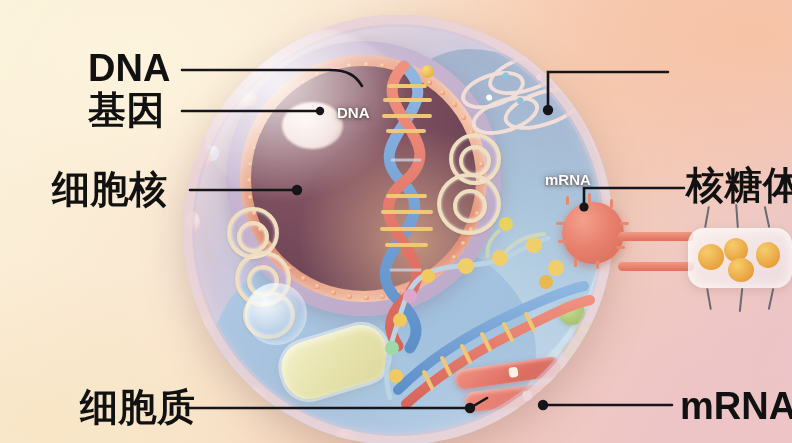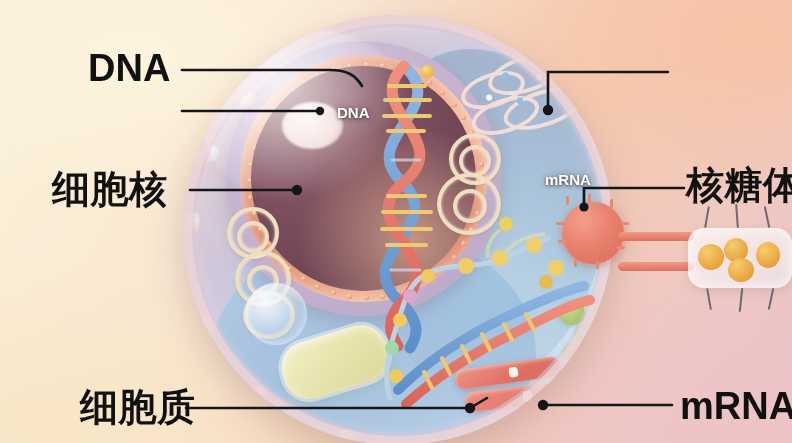--- a/index.html
+++ b/index.html
@@ -372,20 +372,21 @@
       <circle cx="320" cy="111" r="4.2"></circle>
       <circle cx="297" cy="190" r="5.2"></circle>
       <circle cx="470" cy="408" r="5.2"></circle>
       <circle cx="548" cy="110" r="5.2"></circle>
       <circle cx="584" cy="207" r="4.6"></circle>
       <circle cx="543" cy="405" r="5.2"></circle>
     </g>
   </svg>
 
   <div class="label lat" style="left:88px;top:48px;">DNA</div>
+  <div class="label cn" style="left:88px;top:90px;">基因</div>
   <div class="label cn" style="left:80px;top:387px;">细胞质</div>
   <div class="label cn" style="left:52px;top:169px;">细胞核</div>
   <div class="label cn" style="left:686px;top:165px;">核糖体</div>
   <div class="label lat" style="left:680px;top:386px;">mRNA</div>
 
   <div class="inner-label" style="left:337px;top:104px;">DNA</div>
   <div class="inner-label" style="left:545px;top:171px;">mRNA</div>
 
 </div>
 

